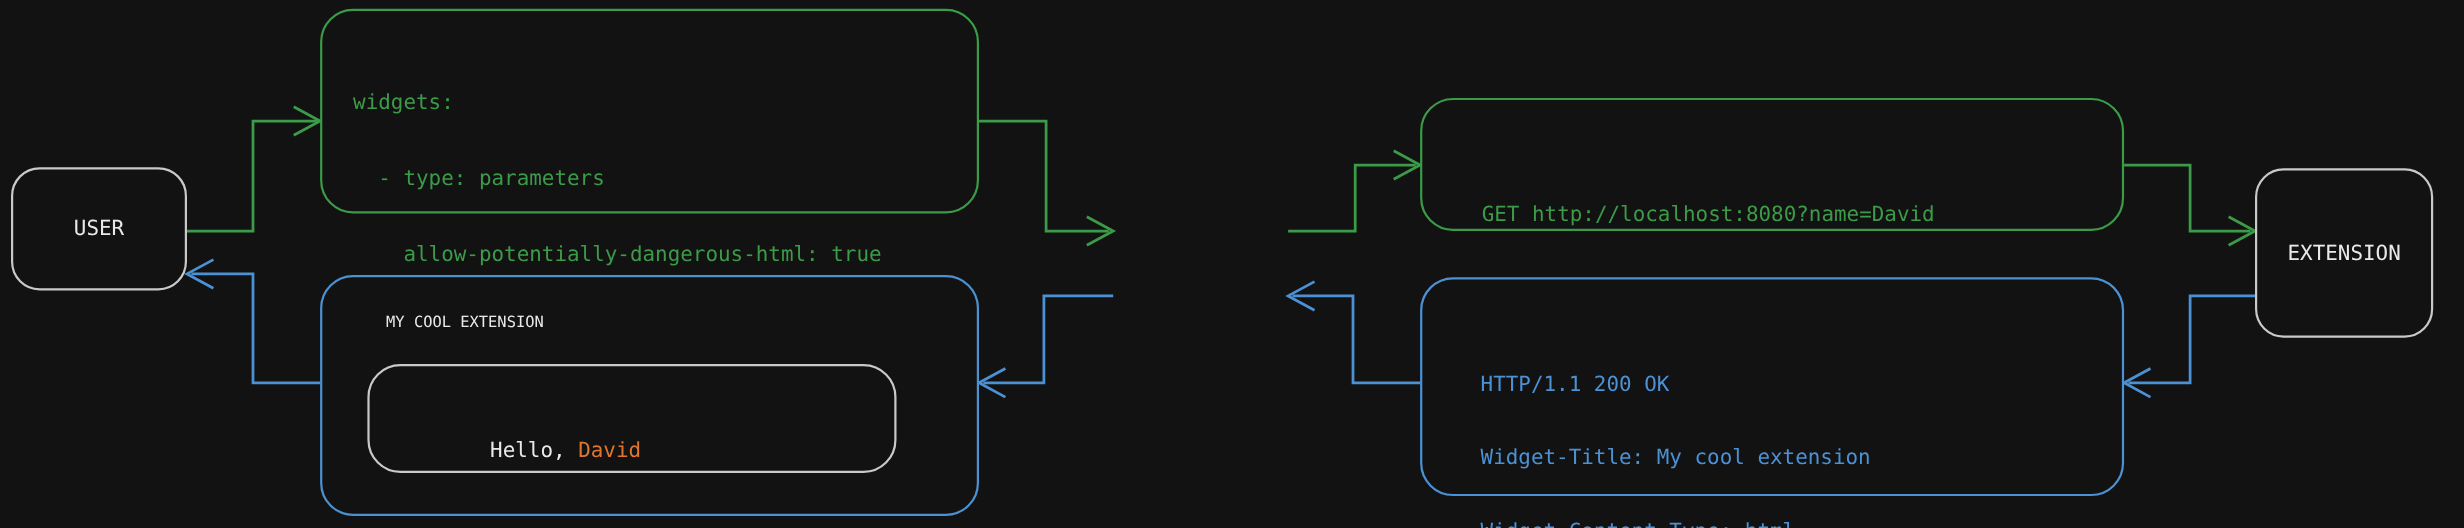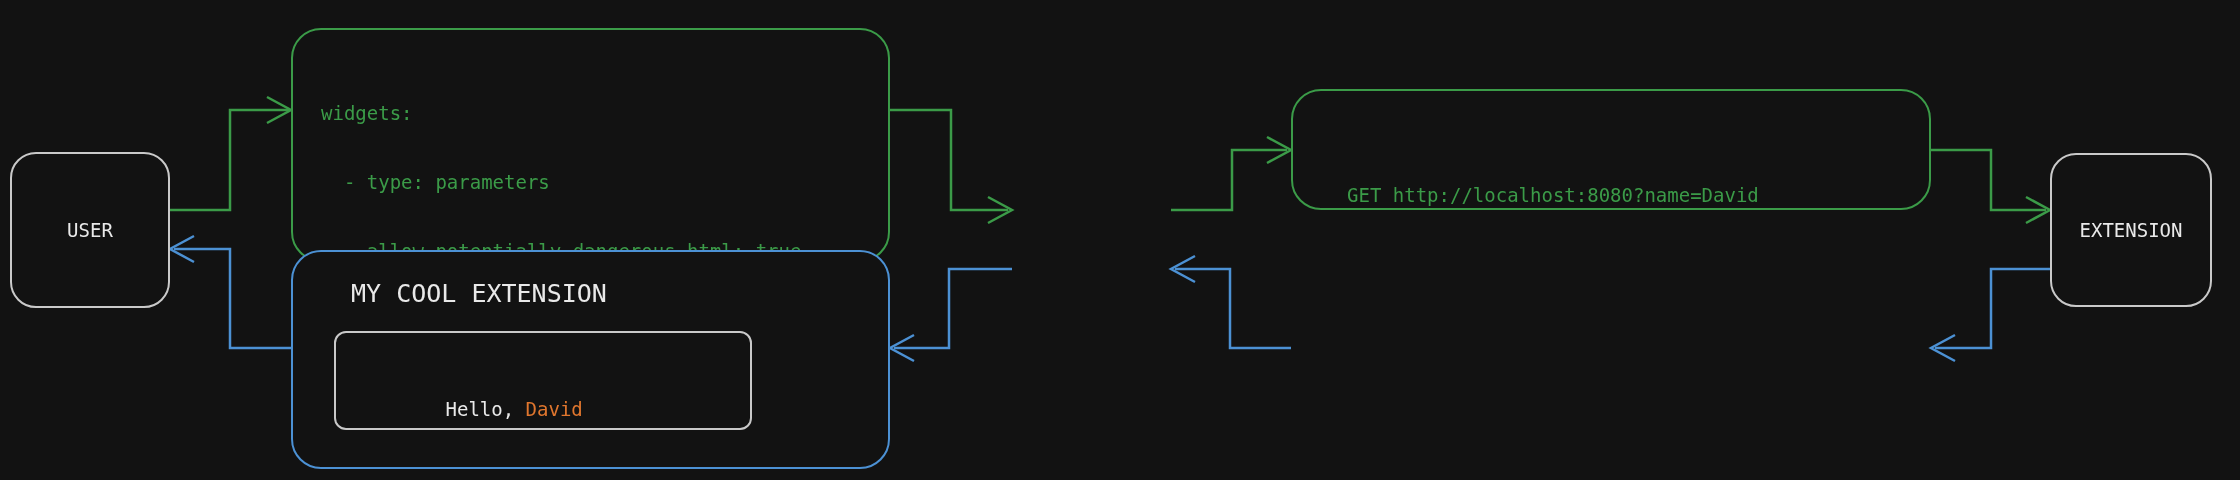--- a/index.html
+++ b/index.html
@@ -35,25 +35,25 @@
   .code{position:absolute;white-space:pre;font-size:19px;}
   .code .line{height:25px;line-height:25px;}
   .code.tight .line{height:23px;line-height:23px;}
   .green-text{color:var(--green);}
   .blue-text{color:var(--blue);}
   .white-text{color:var(--text);}
   .orange-text{color:var(--orange);}
 
   .widget-title{
     position:absolute;left:58px;top:29px;height:25px;line-height:25px;
-    font-size:25px;color:var(--text);white-space:pre;
+    font-size:14px;color:var(--text);white-space:pre;
   }
   .inner-card{
-    position:absolute;left:41px;top:79px;width:418px;height:99px;
-    border:2px solid var(--node_border);border-radius:12px;background:var(--background);
+    position:absolute;left:41px;top:79px;width:481px;height:99px;
+    border:2px solid var(--node_border);border-radius:30px;background:var(--background);
   }
   .greeting{
     position:absolute;left:18px;top:39px;height:25px;line-height:25px;
     font-size:19px;white-space:pre;
   }
 </style>
 </head>
 <body>
 
 <div class="canvas">
@@ -88,45 +88,54 @@
     <g>
       <polyline class="b" points="1012,269 949,269 949,348 894,348"></polyline>
       <polyline class="b" points="914,335 890,348 914,361"></polyline>
     </g>
     <g>
       <polyline class="b" points="291,348 230,348 230,249 174,249"></polyline>
       <polyline class="b" points="194,236 170,249 194,262"></polyline>
     </g>
   </svg>
 
-  <div class="node" style="left:10px;top:152px;width:160px;height:156px;">
+  <div class="node" style="left:10px;top:152px;width:160px;height:112px;">
     <span>USER</span>
   </div>
 
 
   <div class="node" style="left:2050px;top:153px;width:162px;height:154px;">
     <span>EXTENSION</span>
   </div>
 
-  <div class="bigbox green" style="left:291px;top:28px;width:599px;height:234px;">
+  <div class="bigbox green" style="left:291px;top:8px;width:599px;height:186px;">
     <div class="code green-text" style="left:28px;top:27px;">
       <div class="line">widgets:</div>
       <div class="line">  - type: parameters</div>
       <div class="line">    allow-potentially-dangerous-html: true</div>
       <div class="line">    parameters:</div>
       <div class="line">      name: David</div>
     </div>
   </div>
 
   <div class="bigbox green" style="left:1291px;top:89px;width:640px;height:121px;">
     <div class="code green-text" style="left:54px;top:48px;">
       <div class="line">GET http://localhost:8080?name=David</div>
     </div>
   </div>
 
+  <div class="bigbox blue" style="left:1291px;top:252px;width:640px;height:199px;">
+    <div class="code tight blue-text" style="left:53px;top:40px;">
+      <div class="line">HTTP/1.1 200 OK</div>
+      <div class="line">Widget-Title: My cool extension</div>
+      <div class="line">Widget-Content-Type: html</div>
+      
+      
+    </div>
+  </div>
 
   <div class="bigbox blue" style="left:291px;top:250px;width:599px;height:219px;">
     <div class="widget-title">MY COOL EXTENSION</div>
     <div class="inner-card">
       <div class="greeting">
         <span class="white-text">Hello, </span><span class="orange-text">David</span>
       </div>
     </div>
   </div>
 

